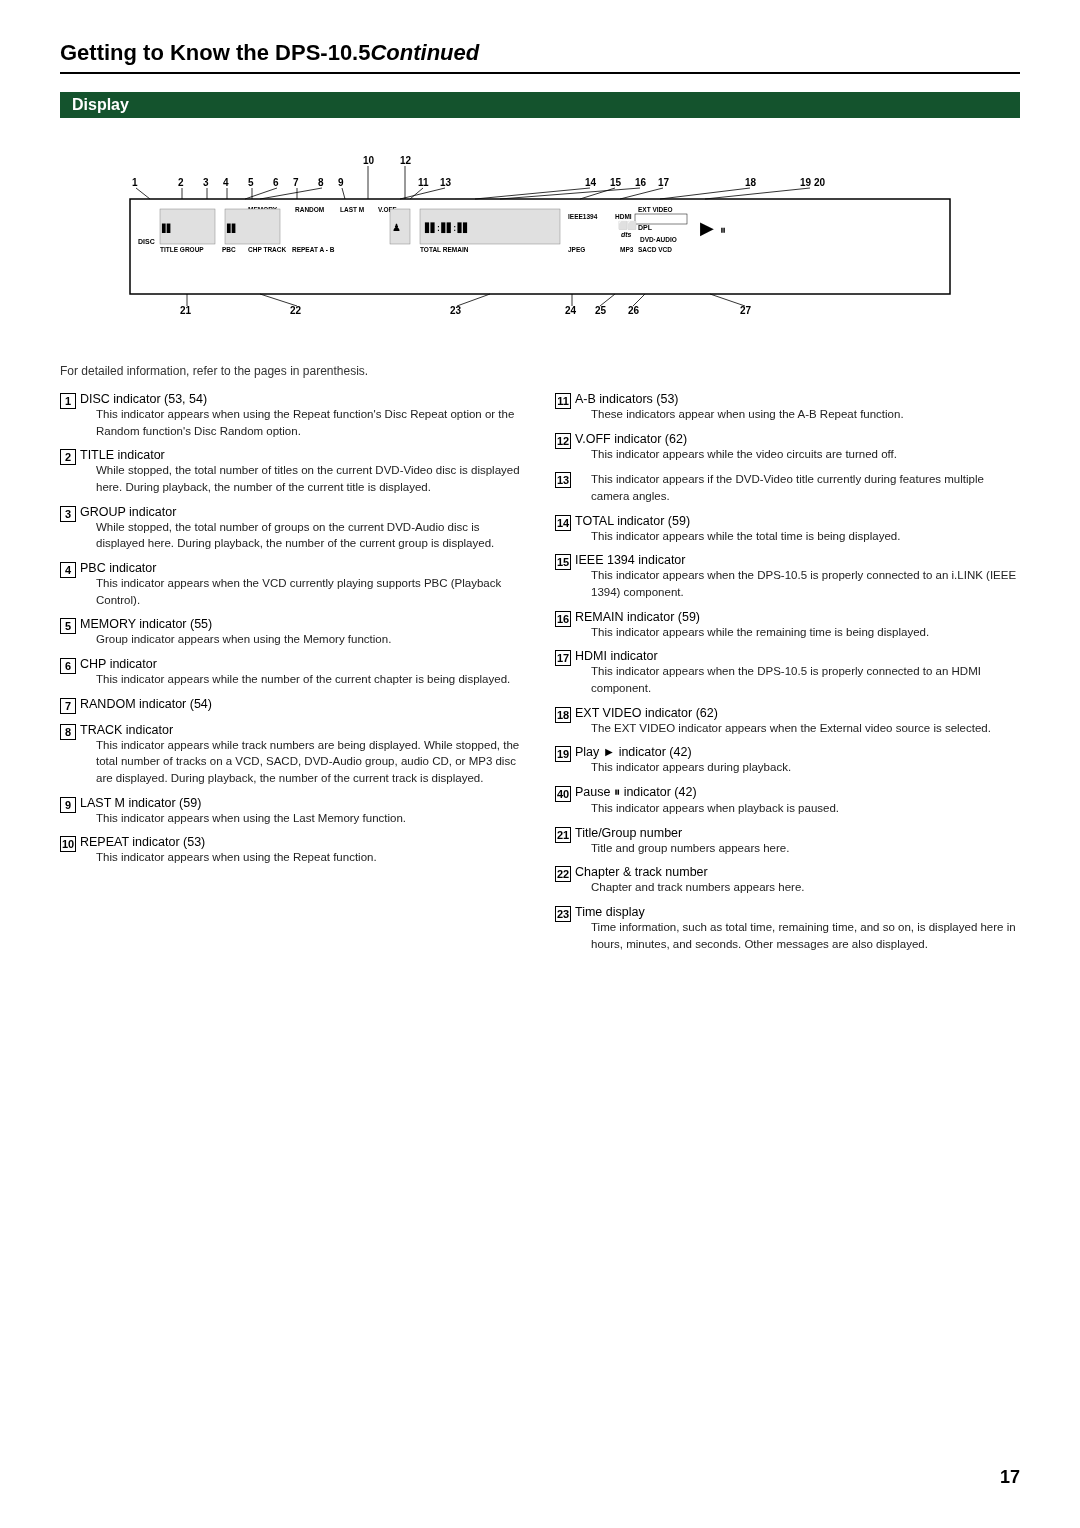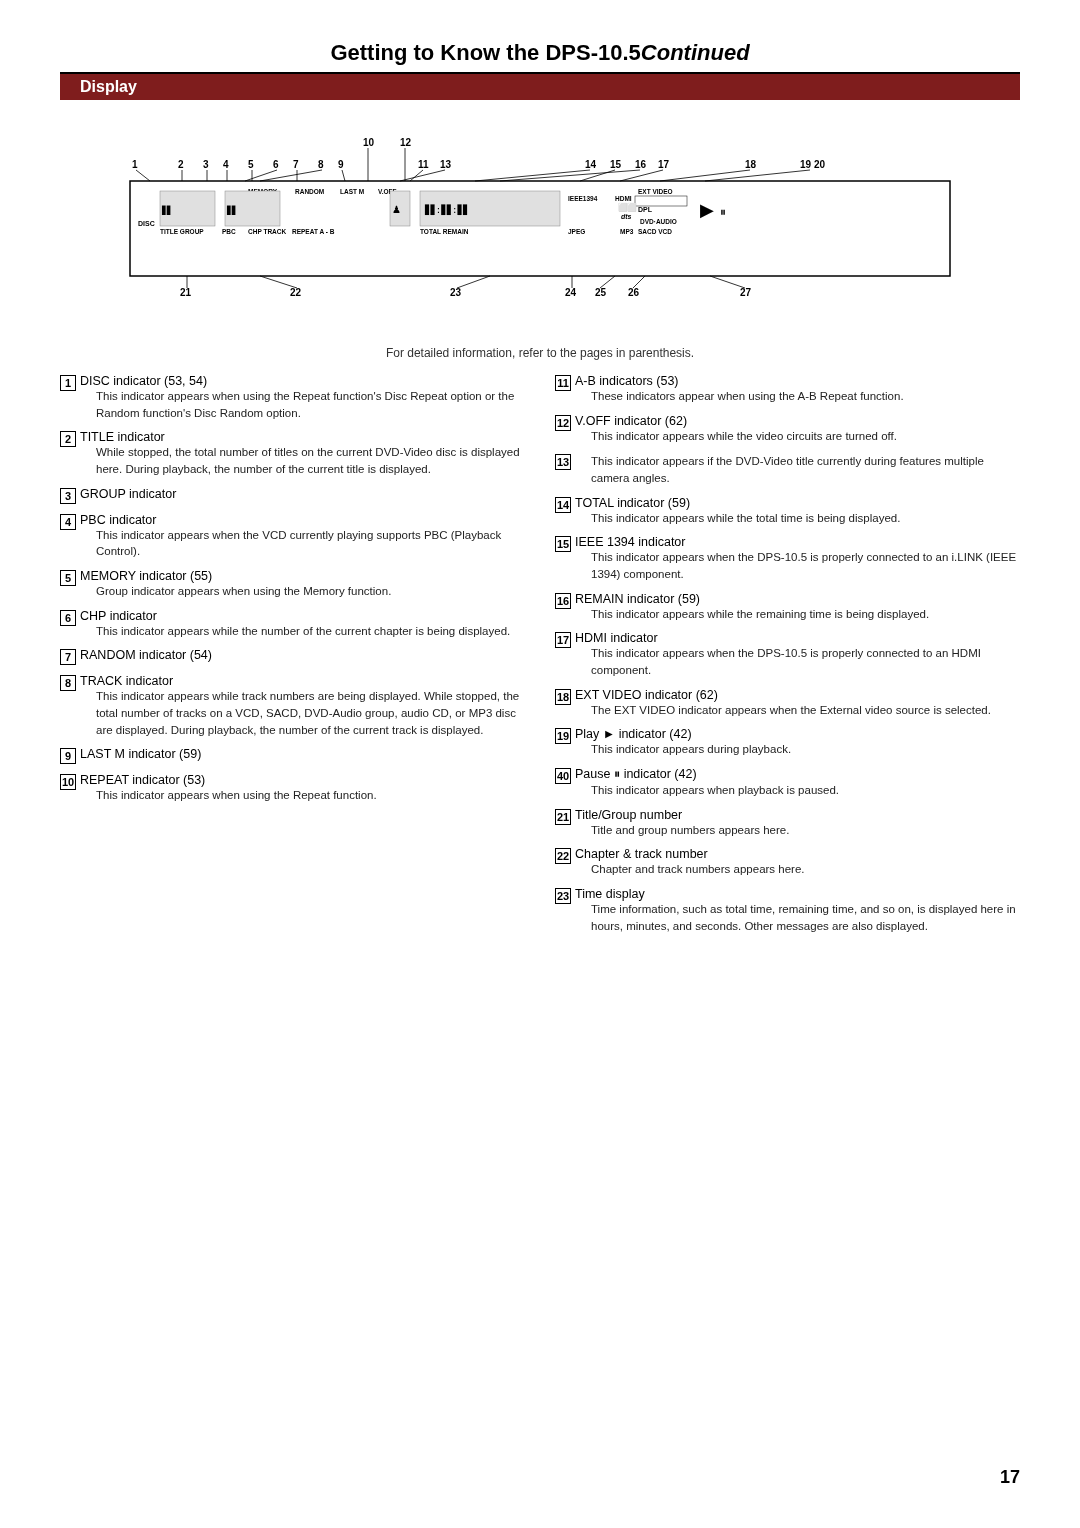--- a/index.html
+++ b/index.html
@@ -9,37 +9,36 @@
       background: #fff;
       font-family: Arial, Helvetica, sans-serif;
       font-size: 13px;
       color: #000;
       padding: 40px 60px;
     }
 
     .page-header {
       border-bottom: 2px solid #000;
       padding-bottom: 6px;
-      margin-bottom: 0;
-      text-align: center;
+      margin-bottom: 18px;
     }
     .page-header h1 {
       font-size: 22px;
       font-weight: bold;
     }
     .page-header h1 span.continued {
       font-style: italic;
     }
 
     .section-title {
-      background: #7f1d1d;
+      background: #14532d;
       color: #fff;
       font-size: 16px;
       font-weight: bold;
-      padding: 4px 20px;
+      padding: 4px 12px;
       margin-bottom: 16px;
       display: inline-block;
       width: 100%;
     }
 
     
     .content-area {
       display: flex;
       gap: 30px;
       margin-top: 10px;
@@ -50,21 +49,20 @@
     }
 
     .col-right {
       flex: 1;
     }
 
     .intro-text {
       font-size: 12px;
       margin-bottom: 14px;
       color: #333;
-      text-align: center;
     }
 
     .indicator-item {
       display: flex;
       margin-bottom: 9px;
       gap: 4px;
       align-items: flex-start;
     }
 
     .item-number {
@@ -285,20 +283,21 @@
       <div class="item-number">2</div>
       <div class="item-content">
         <div class="item-title">TITLE indicator</div>
         <div class="item-desc">While stopped, the total number of titles on the current DVD-Video disc is displayed here. During playback, the number of the current title is displayed.</div>
       </div>
     </div>
     <div class="indicator-item">
       <div class="item-number">3</div>
       <div class="item-content">
         <div class="item-title">GROUP indicator</div>
+        <div class="item-desc">While stopped, the total number of groups on the current DVD-Audio disc is displayed here. During playback, the number of the current group is displayed.</div>
       </div>
     </div>
     <div class="indicator-item">
       <div class="item-number">4</div>
       <div class="item-content">
         <div class="item-title">PBC indicator</div>
         <div class="item-desc">This indicator appears when the VCD currently playing supports PBC (Playback Control).</div>
       </div>
     </div>
     <div class="indicator-item">
@@ -325,20 +324,21 @@
       <div class="item-number">8</div>
       <div class="item-content">
         <div class="item-title">TRACK indicator</div>
         <div class="item-desc">This indicator appears while track numbers are being displayed. While stopped, the total number of tracks on a VCD, SACD, DVD-Audio group, audio CD, or MP3 disc are displayed. During playback, the number of the current track is displayed.</div>
       </div>
     </div>
     <div class="indicator-item">
       <div class="item-number">9</div>
       <div class="item-content">
         <div class="item-title">LAST M indicator (59)</div>
+        <div class="item-desc">This indicator appears when using the Last Memory function.</div>
       </div>
     </div>
     <div class="indicator-item">
       <div class="item-number">10</div>
       <div class="item-content">
         <div class="item-title">REPEAT indicator (53)</div>
         <div class="item-desc">This indicator appears when using the Repeat function.</div>
       </div>
     </div>
   </div>

